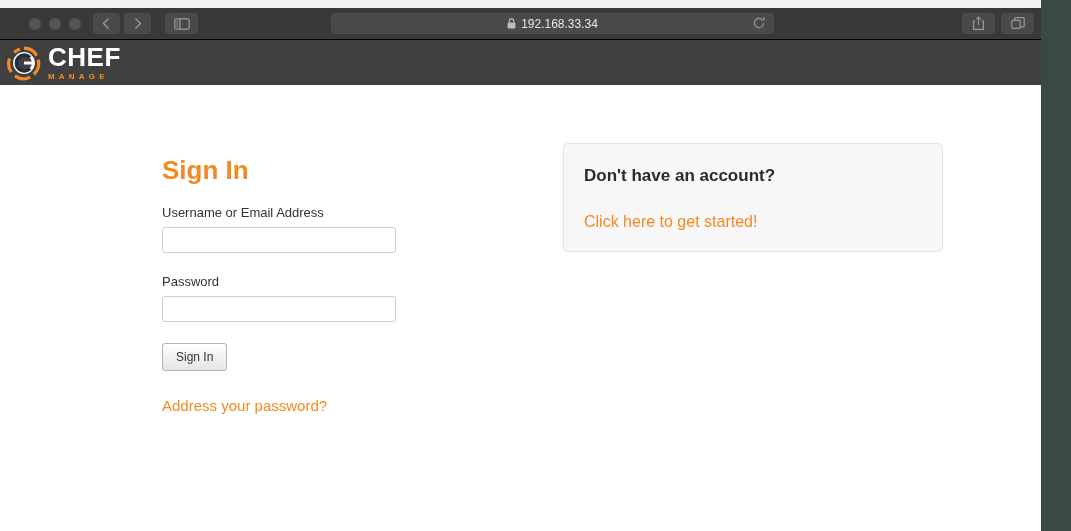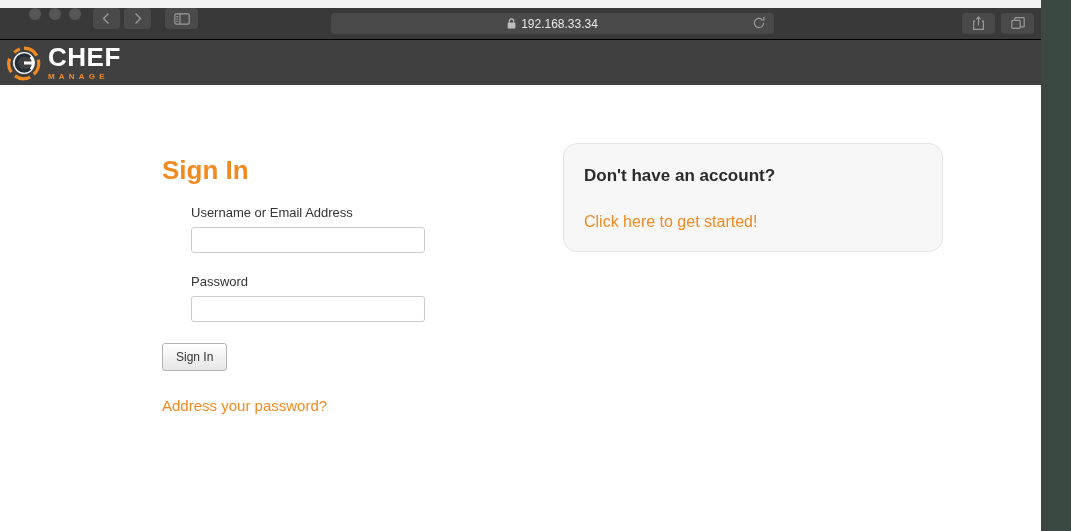--- a/index.html
+++ b/index.html
@@ -49,21 +49,21 @@
     background: #ffffff;
     overflow: hidden;
   }
 
   #browser-toolbar {
     position: relative;
     height: 31px;
     background: #393939;
     border-bottom: 1px solid #000000;
     display: flex;
-    align-items: flex-start;
+    align-items: center;
     padding-left: 20px;
   }
 
   .traffic-lights {
     display: flex;
     align-items: center;
     gap: 8px;
     padding-left: 9px;
   }
   .light {
@@ -201,21 +201,21 @@
     border: 1px solid #cccccc;
     border-radius: 3px;
     background: #ffffff;
     font-size: 13px;
     padding: 0 6px;
     box-sizing: content-box;
     outline: none;
     color: #333;
     font-family: "Liberation Sans", sans-serif;
   }
-  .field-block { margin-bottom: 21px; margin-left: 29px; }
+  .field-block { margin-bottom: 21px; }
 
   #signin-button {
     display: inline-block;
     font-family: "Liberation Sans", sans-serif;
     font-size: 12px;
     color: #333333;
     padding: 6px 13px;
     border: 1px solid #b4b4b4;
     border-radius: 3px;
     background: linear-gradient(to bottom, #ffffff 0%, #f1f1f1 52%, #e6e6e6 100%);
@@ -232,21 +232,21 @@
 
   
   #account-panel {
     position: absolute;
     left: 563px;
     top: 58px;
     width: 380px;
     box-sizing: border-box;
     background: #f7f7f7;
     border: 1px solid #e3e3e3;
-    border-radius: 14px;
+    border-radius: 5px;
     padding: 22px 20px 20px 20px;
   }
   #account-title {
     margin: 0 0 13px 0;
     font-size: 17px;
     font-weight: bold;
     color: #2b2b2b;
   }
   #account-body {
     margin: 0;

